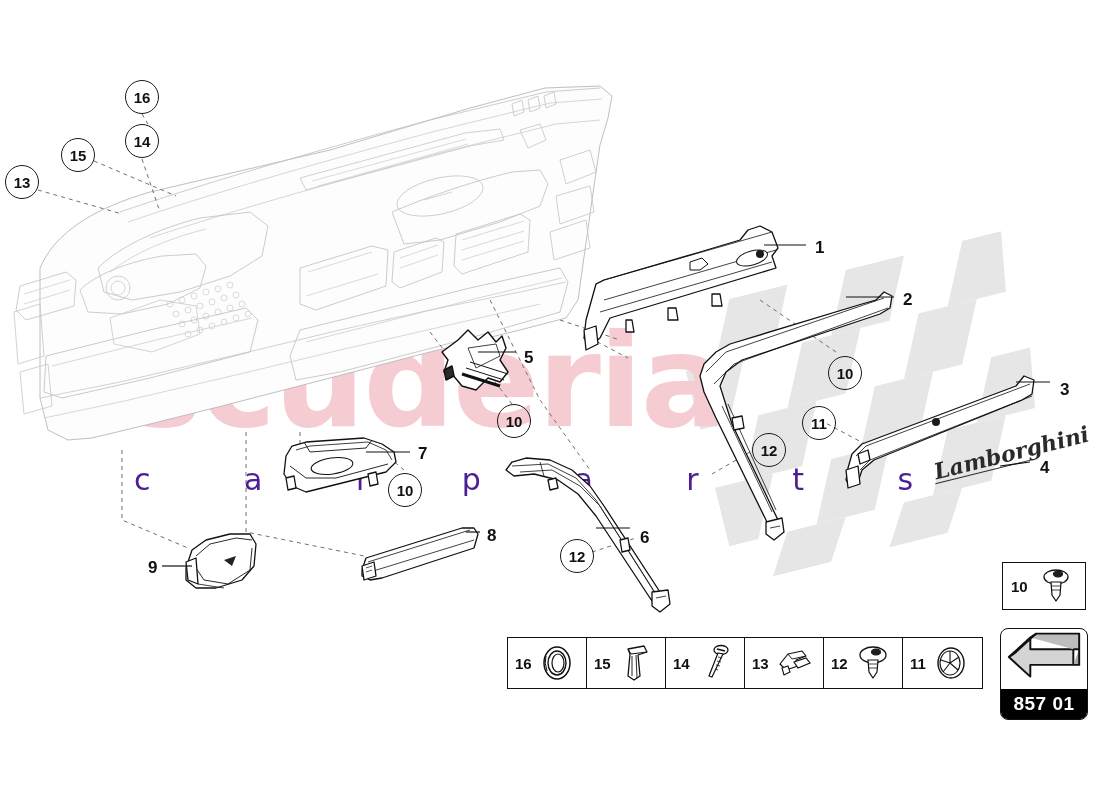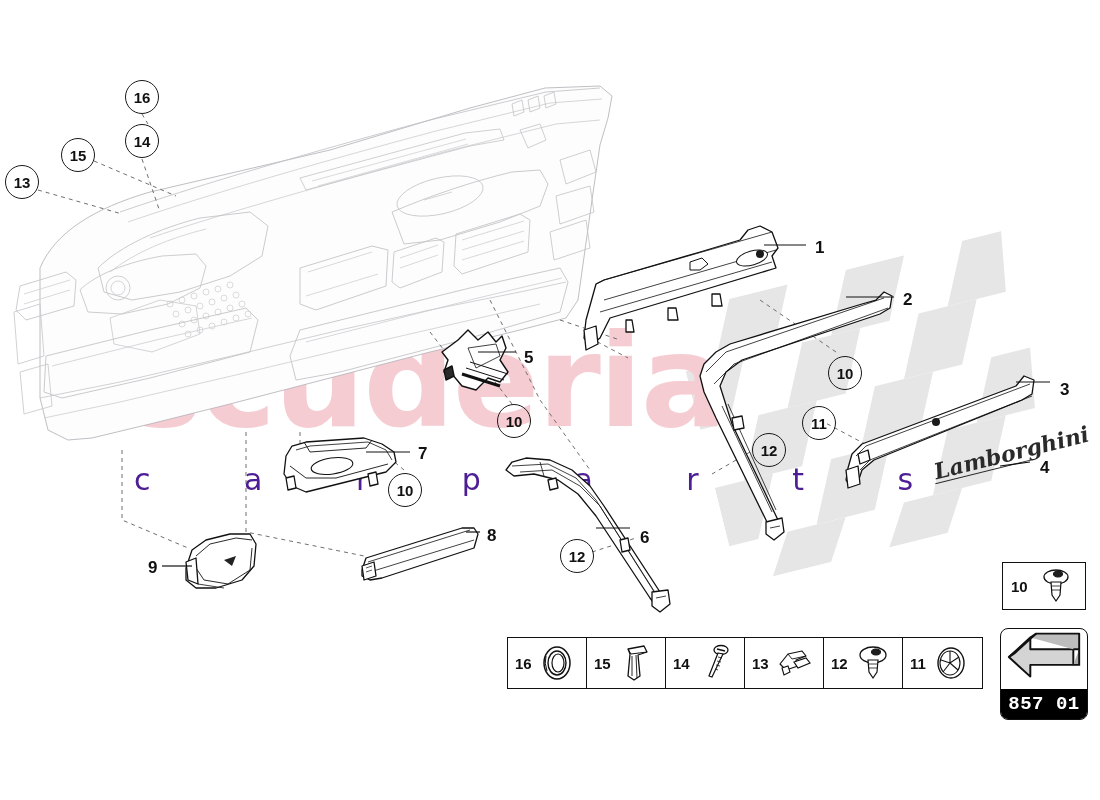--- a/index.html
+++ b/index.html
@@ -71,21 +71,21 @@
   #groupbadge .frame{
     position:absolute;inset:0;border:1.6px solid #111;border-radius:8px;
     background:#fff;box-sizing:border-box;overflow:hidden;
   }
   #groupbadge .arrowbox{position:absolute;left:0;top:0;width:100%;height:62px;}
   #groupbadge .numbar{
     position:absolute;left:0;bottom:0;width:100%;height:30px;background:#000;
     display:flex;align-items:center;justify-content:center;
   }
   #groupbadge .numbar span{
-    color:#fff;font-family:Liberation Mono, monospace;
+    color:#fff;font-family:Liberation Sans, sans-serif;
     font-size:19px;font-weight:700;letter-spacing:0.5px;
   }
 </style>
 </head>
 <body>
 
 <div id="stage">
 
   <div class="wm-layer">
     <svg class="wm-flag" viewBox="0 0 340 280">

